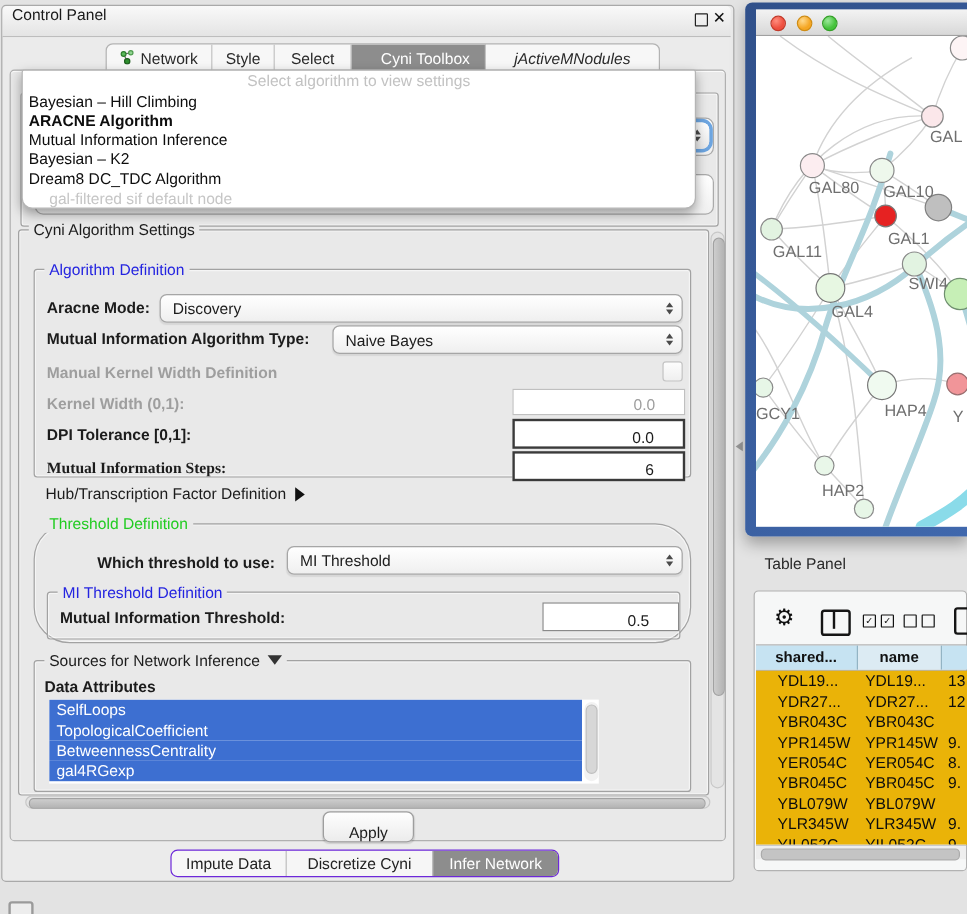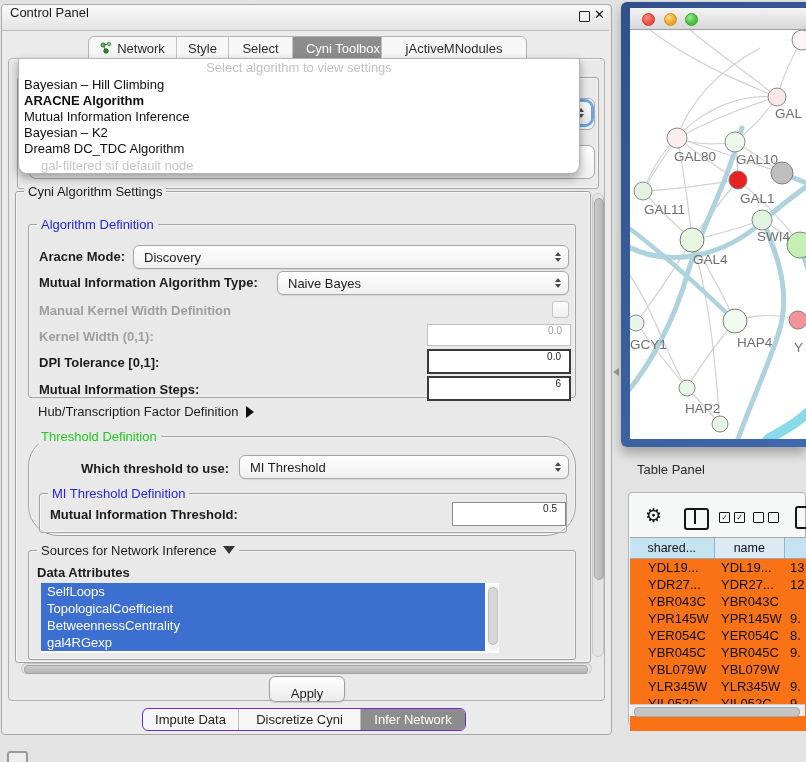--- a/index.html
+++ b/index.html
@@ -9,21 +9,21 @@
   
   #cp-frame{position:absolute;left:1px;top:4px;width:609px;height:729px;background:#ebebeb;border:1px solid #a9a9a9;border-radius:4px;}
   #cp-titlebar{position:absolute;left:2px;top:5px;width:607px;height:25px;background:linear-gradient(#f9f9f9,#e4e4e4);border-bottom:1px solid #bdbdbd;border-radius:4px 4px 0 0;}
   #cp-title{position:absolute;left:10px;top:5px;font-size:13px;color:#1a1a1a;}
   .float-icon{position:absolute;left:579px;top:11px;width:9px;height:9px;border:1.5px solid #222;border-radius:1px;}
   .close-icon{position:absolute;left:594px;top:7px;font-weight:bold;font-size:13px;color:#111;}
 
   
   #top-tabs{position:absolute;left:88px;top:36px;height:23px;display:flex;border:1px solid #b3b3b3;border-radius:6px 6px 0 0;overflow:hidden;background:#f7f7f7;}
   .ttab{display:flex;align-items:center;justify-content:center;height:23px;border-right:1px solid #c3c3c3;font-size:13px;color:#2a2a2a;box-sizing:border-box;}
-  .ttab:last-child{border-right:none;}
+  .ttab:last-child{border-right:none;font-style:italic;}
   .ttab.sel{background:#8d8d8d;color:#fff;}
   .ttab .net-ic{margin-right:5px;}
 
   
   #content{position:absolute;left:8px;top:58px;width:595px;height:641px;background:#e9e9e9;border:1px solid #b0b0b0;border-radius:4px;box-shadow:inset 0 1px 0 rgba(255,255,255,.8);}
 
   
   .bg-group{position:absolute;left:8px;top:18px;width:580px;height:110px;border:1px solid #a4a4a4;border-radius:3px;box-shadow:inset 0 0 0 1px rgba(255,255,255,.6);}
   .bg-combo{position:absolute;background:linear-gradient(#ffffff,#f0f0f0);border:1px solid #ababab;border-radius:7px;}
   #bg-combo1{left:20px;top:39px;width:564px;height:30px;}
@@ -45,21 +45,21 @@
 
   .flabel{position:absolute;font-size:13px;font-weight:bold;line-height:16px;white-space:nowrap;color:#1c1c1c;}
   .flabel.dis{color:#9e9e9e;}
   .plain{font-weight:normal;}
 
   .combo{position:absolute;background:linear-gradient(#ffffff,#efefef);border:1px solid #a6a6a6;border-radius:6px;box-sizing:border-box;display:flex;align-items:center;padding:0 24px 0 10px;font-size:13px;box-shadow:0 1px 1px rgba(0,0,0,.08);}
   .stepper{position:absolute;right:7px;top:50%;transform:translateY(-50%);display:flex;flex-direction:column;gap:2px;}
   .tri-up{width:0;height:0;border-left:3.5px solid transparent;border-right:3.5px solid transparent;border-bottom:4.5px solid #4a4a4a;}
   .tri-dn{width:0;height:0;border-left:3.5px solid transparent;border-right:3.5px solid transparent;border-top:4.5px solid #4a4a4a;}
 
-  .tfield{position:absolute;background:#fff;box-sizing:border-box;display:flex;align-items:flex-start;justify-content:flex-end;padding:0 8px;font-size:10px;}
+  .tfield{position:absolute;background:#fff;box-sizing:border-box;display:flex;align-items:flex-end;justify-content:flex-end;padding:0 24px;font-size:13px;}
   .tfield.strong{border:2px solid #3a3a3a;}
   .tfield.mid{border:1px solid #8a8a8a;}
   .tfield.dis{border:1px solid #c0c0c0;color:#9e9e9e;}
 
   .checkbox{position:absolute;width:15px;height:15px;border:1px solid #c5c5c5;border-radius:3px;background:linear-gradient(#fdfdfd,#efefef);}
 
   .arrow-right{display:inline-block;width:0;height:0;border-top:6px solid transparent;border-bottom:6px solid transparent;border-left:8px solid #111;margin-left:8px;vertical-align:-2px;}
   .arrow-down{display:inline-block;width:0;height:0;border-left:6px solid transparent;border-right:6px solid transparent;border-top:8px solid #333;margin-left:6px;vertical-align:1px;}
 
   .attr-list{position:absolute;background:#fff;overflow:hidden;}
@@ -98,25 +98,25 @@
   
   #tp-label{position:absolute;left:637px;top:462px;font-size:13px;color:#2a2a2a;}
   #tp-frame{position:absolute;left:628px;top:492px;width:178px;height:234px;background:#f6f7f7;border:1px solid #b2b2b2;border-radius:4px;box-sizing:border-box;}
   .gear{position:absolute;left:645px;top:504px;font-size:19px;color:#111;}
   .col-icon{position:absolute;left:684px;top:508px;width:21px;height:18px;border:2px solid #151515;border-radius:3px;}
   .col-icon::after{content:"";position:absolute;left:8px;top:0;width:2px;height:14px;background:#151515;}
   .cb-pair{position:absolute;top:512px;display:flex;gap:4px;}
   .cb{width:9px;height:9px;border:1.5px solid #111;border-radius:1px;font-size:8px;line-height:9px;text-align:center;color:#111;font-weight:bold;}
   .partial-icon{position:absolute;left:795px;top:506px;width:18px;height:19px;border:2px solid #151515;border-radius:3px;}
   #tbl-header{position:absolute;left:630px;top:537px;width:176px;height:22px;display:flex;border-top:1px solid #a5a5a5;border-bottom:1px solid #a5a5a5;box-sizing:border-box;}
-  .hcell{height:100%;display:flex;align-items:center;justify-content:center;font-size:12.5px;color:#111;border-right:1px solid #93b4c4;box-sizing:border-box;}
+  .hcell{height:100%;display:flex;align-items:center;justify-content:center;font-size:12.5px;color:#111;border-right:1px solid #93b4c4;box-sizing:border-box;font-weight:bold;}
   .hc1{width:85px;background:#c6e3f2;}
   .hc2{width:71px;background:#dcebf3;}
   .hc3{width:21px;background:#c6e3f2;border-right:none;}
-  #tbl-body{position:absolute;left:630px;top:559px;width:176px;height:172px;background:#f97316;overflow:hidden;}
+  #tbl-body{position:absolute;left:630px;top:559px;width:176px;height:145px;background:#eab308;overflow:hidden;}
   .trow{display:flex;height:17px;}
   .tcell{font-size:13px;color:#0d0d0d;line-height:17px;white-space:nowrap;overflow:hidden;box-sizing:border-box;}
   .tc1{width:85px;padding-left:18px;}
   .tc2{width:71px;padding-left:6px;}
   .tc3{width:20px;padding-left:4px;}
   #tbl-hscroll{position:absolute;left:630px;top:704px;width:175px;height:12px;background:#eeeeee;border-top:1px solid #c9c9c9;box-sizing:border-box;}
   #tbl-hthumb{position:absolute;left:4px;top:2px;width:164px;height:8px;background:#c4c4c4;border:1px solid #ababab;border-radius:4px;}
 </style>
 </head>
 <body>
@@ -141,21 +141,21 @@
           </svg>
       </span>
       <span>Network</span>
     </div>
     <div class="ttab" style="width:52px;">
         <span>Style</span>
       </div>
     <div class="ttab" style="width:64px;">
         <span>Select</span>
       </div>
-    <div class="ttab sel" style="width:89px;padding-left:12px;">
+    <div class="ttab sel" style="width:112px;padding-left:12px;">
         <span>Cyni Toolbox</span>
       </div>
     <div class="ttab" style="width:144px;">
         <span>jActiveMNodules</span>
       </div>
   </div>
 
   <div id="content">
 
     <div class="bg-group"></div>
@@ -197,21 +197,21 @@
         <div class="flabel dis" style="left:10px;top:104px;">Kernel Width (0,1):</div>
         <div class="tfield dis" style="left:398px;top:99px;width:144px;height:22px;">
             <span>0.0</span>
           </div>
 
         <div class="flabel" style="left:10px;top:130px;">DPI Tolerance [0,1]:</div>
         <div class="tfield strong" style="left:398px;top:124px;width:144px;height:25px;">
             <span>0.0</span>
           </div>
 
-        <div class="flabel" style="left:10px;top:157px;">Mutual Information Steps:</div>
+        <div class="flabel" style="left:10px;top:157px;font-family:Liberation Serif, serif;">Mutual Information Steps:</div>
         <div class="tfield strong" style="left:398px;top:151px;width:144px;height:25px;">
             <span>6</span>
           </div>
       </div>
 
       <div class="flabel plain" style="left:22px;top:212px;">
         <span>Hub/Transcription Factor Definition</span><span class="arrow-right"></span>
       </div>
 
       <div class="tgroup" style="left:12px;top:244px;width:546px;height:98px;border-radius:30px;">

